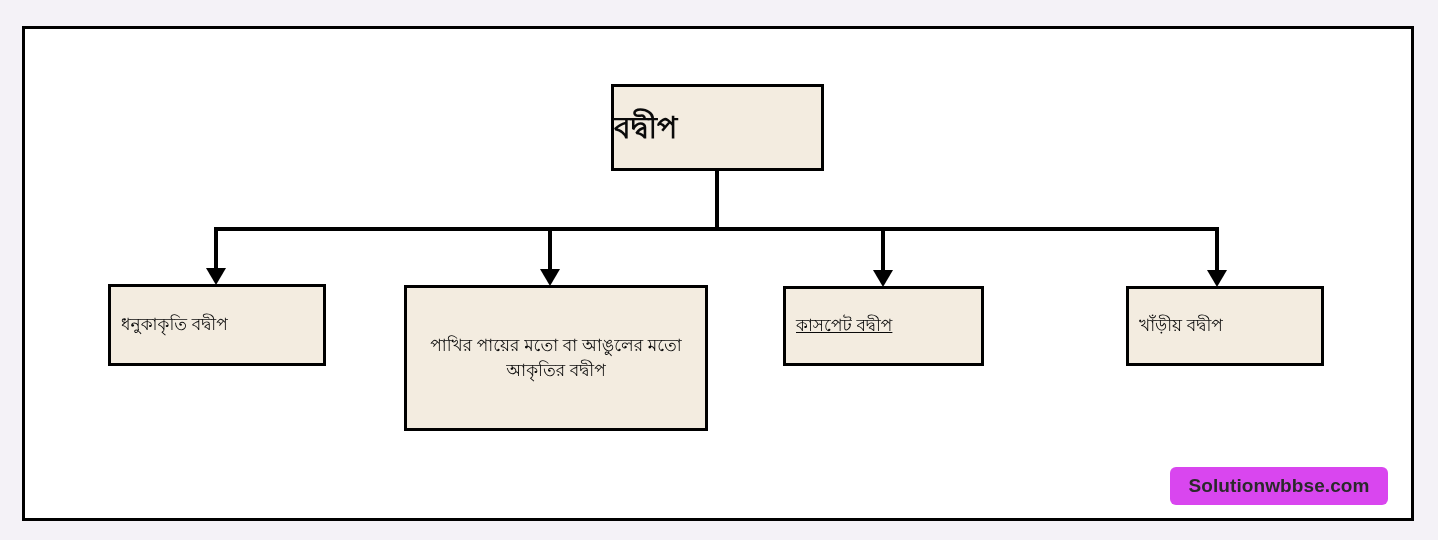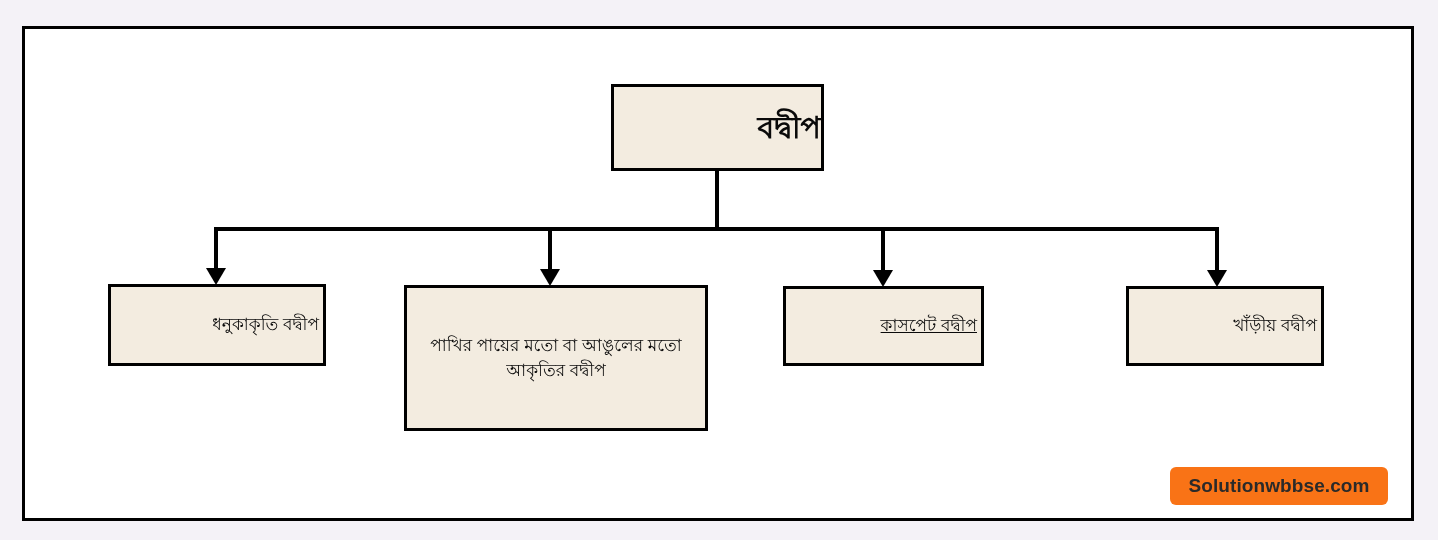--- a/index.html
+++ b/index.html
@@ -43,41 +43,41 @@
   }
 
   
   .node {
     position: absolute;
     box-sizing: border-box;
     background: #f3ece0;
     border: 3px solid #000000;
     display: flex;
     align-items: center;
-    justify-content: flex-end;
+    justify-content: flex-start;
     text-align: center;
     color: #0a0a0a;
     font-family: "Liberation Sans", "DejaVu Sans", sans-serif;
   }
 
   .node-root {
     left: 611px;
     top: 84px;
     width: 213px;
     height: 87px;
     font-size: 30px;
     font-weight: 700;
     line-height: 1.2;
   }
 
   .node-child {
     font-size: 17px;
     font-weight: 400;
     line-height: 1.5;
-    padding: 6px 4px;
+    padding: 6px 10px;
   }
 
   .node-child-1 {
     left: 108px;
     top: 284px;
     width: 218px;
     height: 82px;
   }
 
   .node-child-2 {
@@ -102,21 +102,21 @@
     height: 80px;
   }
 
   
   .watermark {
     position: absolute;
     left: 1170px;
     top: 467px;
     width: 218px;
     height: 38px;
-    background: #f97316;
+    background: #d946ef;
     border-radius: 6px;
     display: flex;
     align-items: center;
     justify-content: center;
     font-size: 19px;
     font-weight: 700;
     color: #2a2a2a;
     letter-spacing: 0.1px;
     font-family: "Liberation Sans", "DejaVu Sans", sans-serif;
   }

